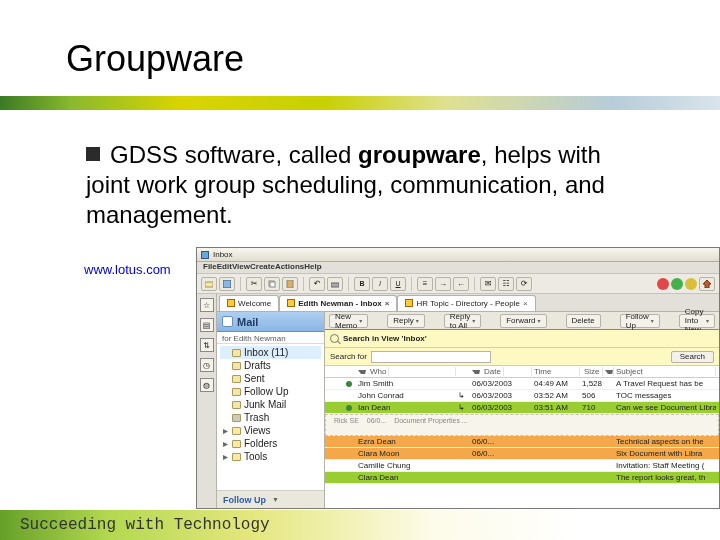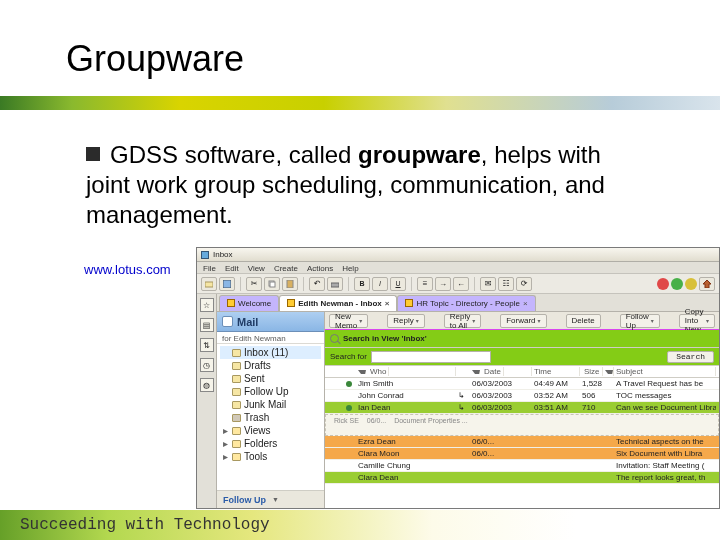--- a/index.html
+++ b/index.html
@@ -19,36 +19,36 @@
   .linkcol { position: absolute; top: 262px; left: 84px; color: #0000cc; font-size: 13px; }
 
   
   .app { position: absolute; top: 247px; left: 196px; width: 524px; height: 262px; font-size: 8px; color: #222; background: #e2e0d8; border: 1px solid #7a7a7a; overflow: hidden; }
 
   .app-titlebar { height: 14px; display: flex; align-items: center; padding: 0 4px; gap: 4px;
     background: linear-gradient(to bottom, #f8f6ef, #e1ddcf); border-bottom: 1px solid #b0aea6; }
   .app-titlebar .icon { width: 8px; height: 8px; background: #66aadd; border: 1px solid #335577; }
   .app-titlebar .ttl { font-size: 8px; }
 
-  .app-menubar { height: 12px; display: flex; align-items: flex-end; gap: 9px; padding: 0 6px; font-size: 8px; color: #333; border-bottom: 1px solid #c5c3bc; }
+  .app-menubar { height: 12px; display: flex; align-items: flex-start; padding: 0 6px; font-size: 8px; color: #333; border-bottom: 1px solid #c5c3bc; font-weight: bold; }
 
   .app-toolbar { height: 20px; display: flex; align-items: center; gap: 2px; padding: 2px 4px; background: #eceae3; border-bottom: 1px solid #c5c3bc; }
   .tb { width: 16px; height: 14px; background: #ece9de; border: 1px solid #b5b2aa; border-radius: 2px; display: flex; align-items: center; justify-content: center; }
   .tb svg { width: 8px; height: 8px; }
   .tb-sep { width: 1px; height: 14px; background: #c5c3bc; margin: 0 3px; }
   .tb-dot { width: 12px; height: 12px; border-radius: 6px; }
 
   
   .app-ws { display: flex; height: calc(100% - 46px); }
   .ws-left { width: 20px; background: #e2e0d8; border-right: 1px solid #b5b2aa; display: flex; flex-direction: column; align-items: center; padding-top: 4px; gap: 6px; }
   .ws-left .side-icon { width: 14px; height: 14px; border: 1px solid #888; background: #f6f4ea; display:flex; align-items:center; justify-content:center;}
   .ws-main { flex: 1; display: flex; flex-direction: column; }
 
   .ws-tabs { height: 18px; display: flex; align-items: center; gap: 0; padding-left: 2px; background: #e2e0d8; border-bottom: 1px solid #b5b2aa; }
-  .ws-tab { height: 16px; padding: 0 7px; display:flex; align-items:center; gap:3px; border: 1px solid #b5b2aa; border-bottom: none; border-radius: 3px 3px 0 0; background:#c4b5fd; font-size:8px; }
+  .ws-tab { height: 16px; padding: 0 7px; display:flex; align-items:center; gap:3px; border: 1px solid #b5b2aa; border-bottom: none; border-radius: 3px 3px 0 0; background:#ffffff; font-size:8px; }
   .ws-tab.active { background: #fff; font-weight: bold; }
   .ws-tab .x { font-size: 8px; color: #555; }
   .tab-ico { width:8px; height:8px; background:#ffcc33; border:1px solid #996600; }
 
   .ws-body { flex:1; display:flex; }
 
   
   .navcol { width: 108px; display:flex; flex-direction:column; border-right:1px solid #b5b2aa; background:#fff; }
   .navhead { height:20px; display:flex; align-items:center; gap:4px; padding:0 5px;
     background: linear-gradient(to bottom,#aecff1,#8ab6e5); font-size:11px; font-weight:bold; color:#203c66; border-bottom:1px solid #6c8fb8; }
@@ -61,25 +61,25 @@
   .ti .fi.team { background:#ffe8a0; }
   .ti.sel { background:#ddeeff; }
   .ti .expand { width:7px; text-align:center; color:#666; }
 
   
   .msgcol { flex:1; display:flex; flex-direction:column; background:#fff; }
   .actbar { height:18px; display:flex; align-items:center; gap:19px; padding:0 4px; background:#eae7dd; border-bottom:1px solid #d946ef; font-size:8px; }
   .actbtn { height:14px; padding:0 5px; display:flex; align-items:center; gap:2px; background:#f3f1e9; border:1px solid #b5b2aa; border-radius:2px; }
   .actbtn .dd { font-size:6px; color:#666; }
 
-  .searchbar { height:18px; display:flex; align-items:center; gap:4px; padding:0 5px; border-bottom:1px solid #cfcdc5; background:#84cc16; font-size:8px; }
+  .searchbar { height:18px; display:flex; align-items:center; gap:4px; padding:0 5px; border-bottom:1px solid #cfcdc5; background:#fef9c3; font-size:8px; }
   .searchbar .mag { width:9px; height:9px; border:1px solid #777; border-radius:5px; position:relative; }
   .searchbar .mag::after { content:""; position:absolute; width:4px; height:1px; background:#777; bottom:-1px; right:-3px; transform:rotate(45deg); }
   .searchbar input { height:12px; width:120px; font-size:8px; border:1px solid #b5b2aa; padding:0 2px; }
-  .searchbtn { margin-left:auto; height:12px; padding:0 8px; border:1px solid #b5b2aa; background:#f3f1e9; border-radius:2px; font-size:8px; display:flex; align-items:center;font-family:Liberation Mono, monospace; }
+  .searchbtn { margin-left:auto; height:12px; padding:0 8px; border:1px solid #b5b2aa; background:#f3f1e9; border-radius:2px; font-size:8px; display:flex; align-items:center; }
 
   .msghead, .msgrow { display:grid; grid-template-columns: 14px 14px 100px 14px 62px 48px 34px 1fr; align-items: center; height:12px; font-size:8px; }
   .msghead { color:#5a5a5a; border-bottom:1px solid #cfcdc5; padding:0 3px; }
   .msghead span { border-right:1px solid #e6e4dd; padding:0 2px; display:flex; align-items:center; gap:2px; }
   .sorttri { width:0; height:0; border-left:3px solid transparent; border-right:3px solid transparent; border-top:4px solid #666; display:inline-block; }
   .msgrows { flex:1; overflow:hidden; }
   .msgrow { border-bottom:1px solid #f0efe8; padding:0 3px; }
   .msgrow span { overflow:hidden; white-space:nowrap; padding:0 2px; }
   .msgrow .dot { width:6px; height:6px; border-radius:3px; background:#3a873a; margin:auto; }
   .msgrow.green { background:#9acd32; }

